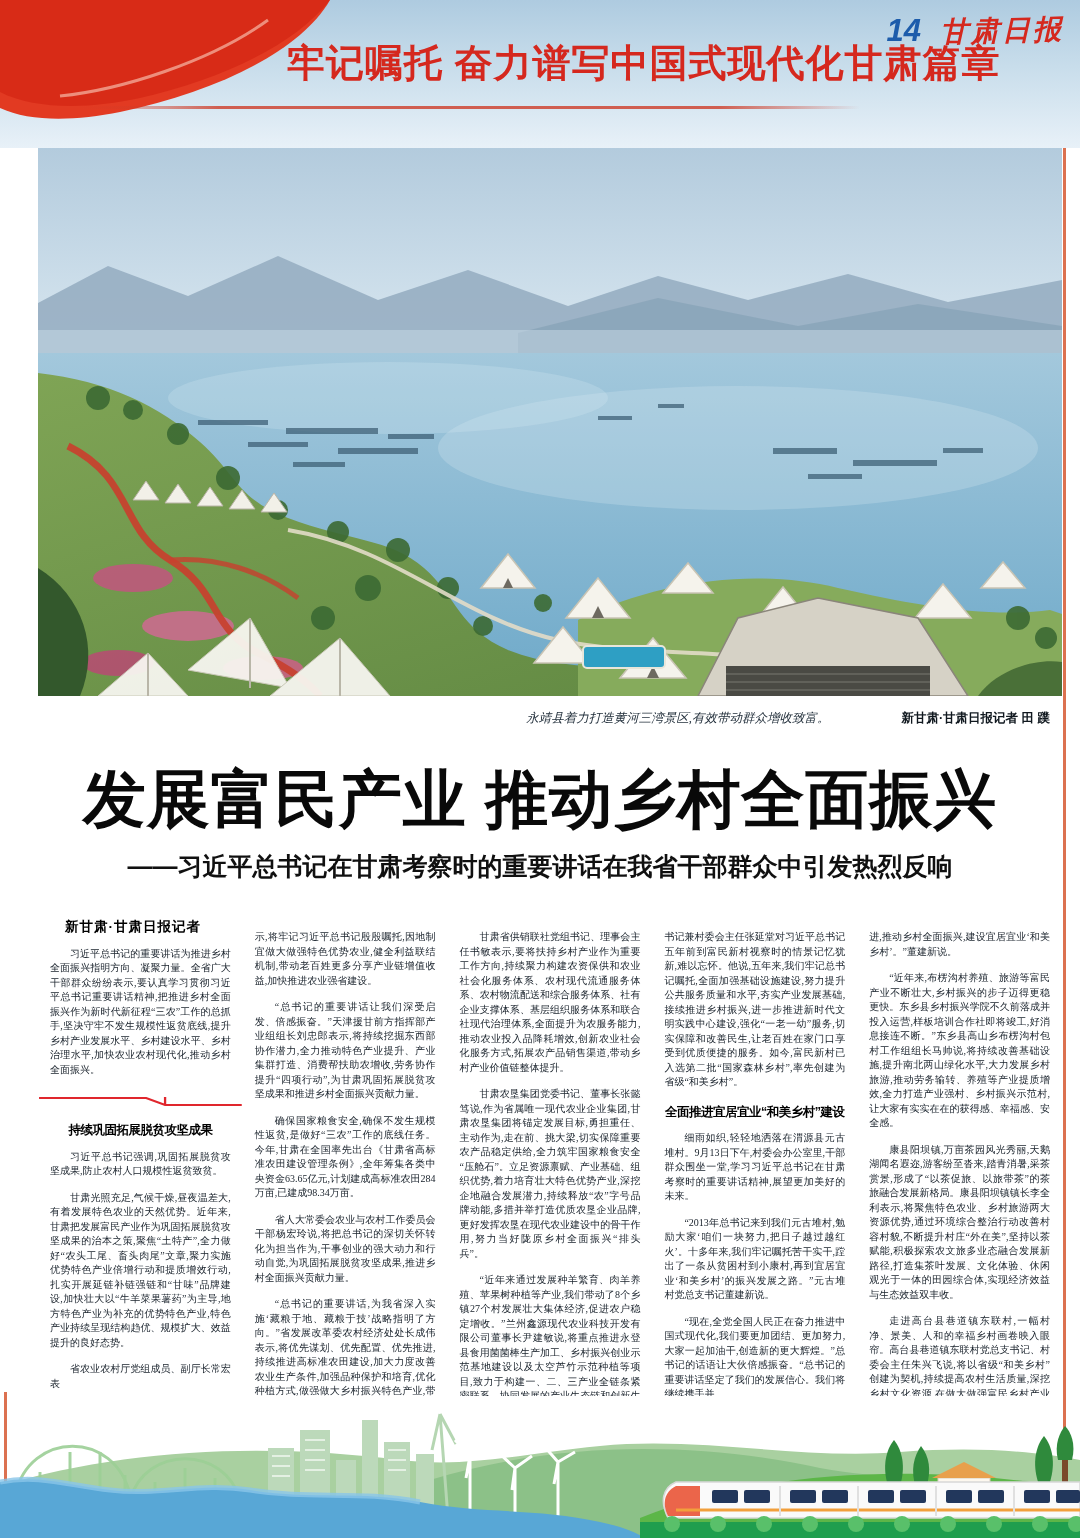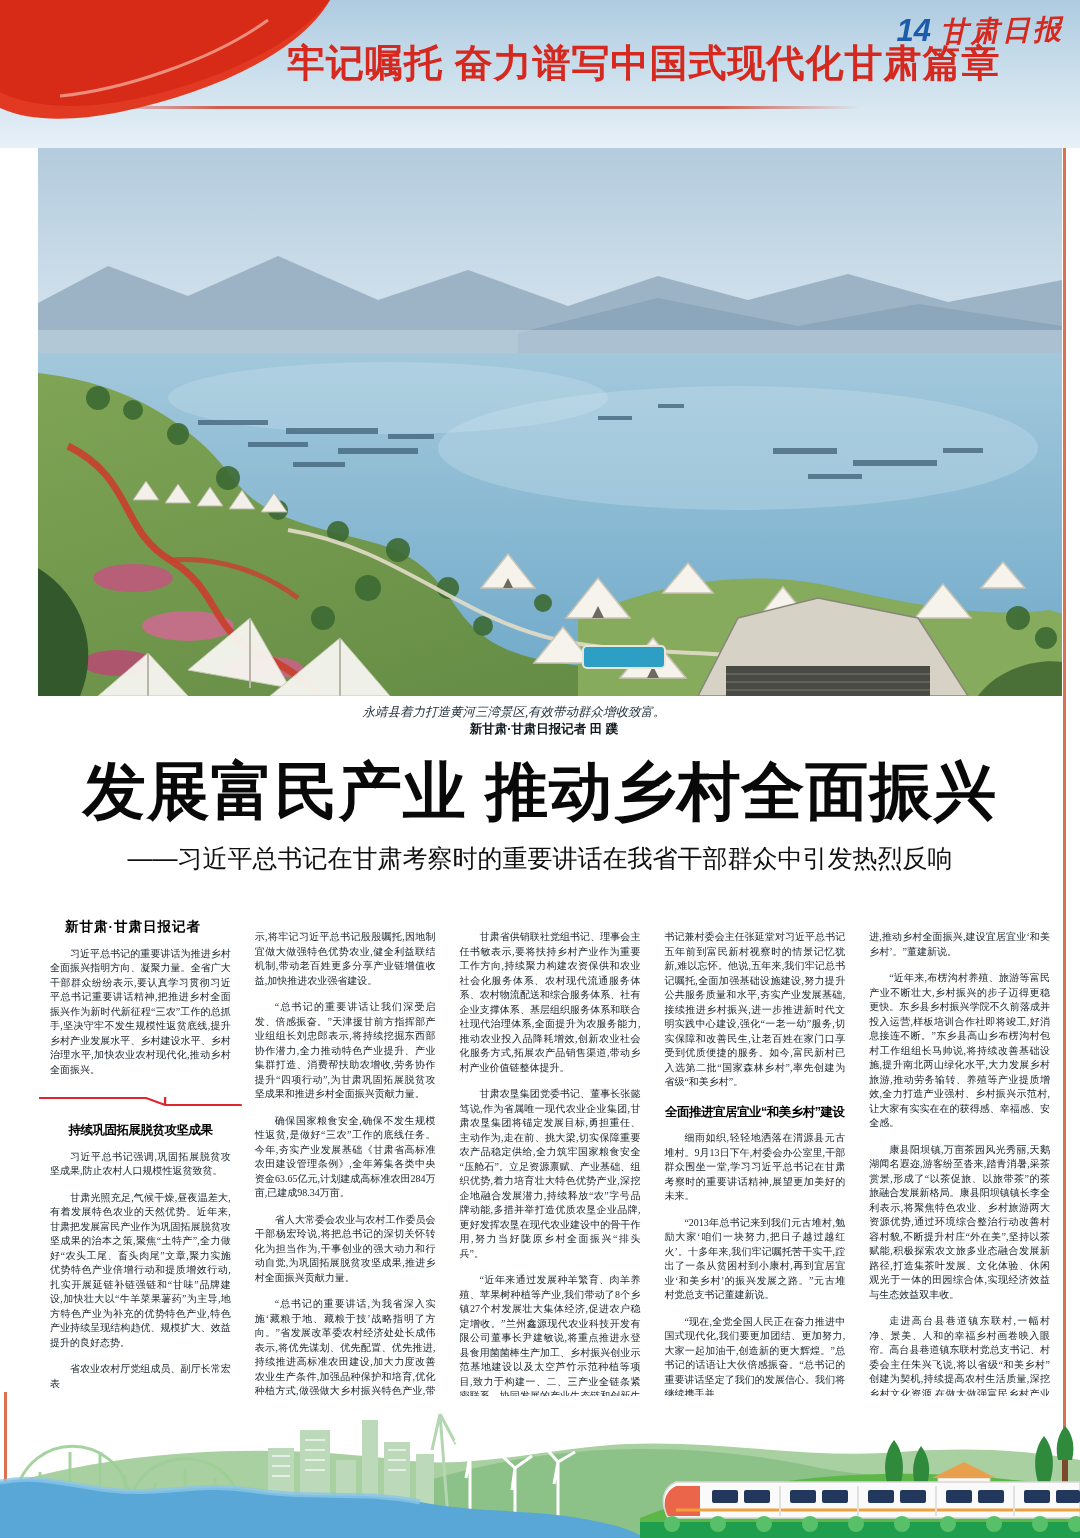--- a/index.html
+++ b/index.html
@@ -8,40 +8,40 @@
 
   
   .header{position:absolute;top:0;left:0;width:1080px;height:148px;
           background:linear-gradient(180deg,#aecbe0 0%,#c8ddeb 45%,#e8f1f8 100%);}
   .ribbon-svg{position:absolute;top:0;left:0;}
   .slogan{position:absolute;left:287px;top:38px;font-family:"Liberation Sans",sans-serif;
           font-weight:900;font-size:38px;color:#d5281e;letter-spacing:1px;white-space:nowrap;}
   .banner-underline{position:absolute;left:78px;top:106px;width:782px;height:3px;
           background:linear-gradient(90deg,rgba(206,60,40,0),rgba(206,60,40,.8) 18%,rgba(206,60,40,.8) 82%,rgba(206,60,40,0));}
   .masthead-block{position:absolute;right:16px;top:16px;text-align:right;}
-  .masthead-top{display:flex;align-items:flex-start;justify-content:flex-end;gap:9px;}
+  .masthead-top{display:flex;align-items:flex-start;justify-content:flex-end;gap:19px;}
   .page-number{color:#1d5cab;font-family:"Liberation Sans",sans-serif;font-style:italic;
           font-weight:900;font-size:31px;line-height:30px;}
   .masthead-logo{color:#d5281e;font-weight:900;font-size:28px;font-style:italic;
           letter-spacing:3px;line-height:30px;transform:rotate(-1.5deg);}
   .info-lines{margin-top:6px;}
   .info-line{font-size:11px;color:#1f2c3a;line-height:17px;font-weight:bold;}
 
   
   .photo{position:absolute;top:148px;left:38px;width:1024px;height:548px;overflow:hidden;}
   .caption-row{position:absolute;top:698px;left:38px;width:1024px;height:40px;
-          display:flex;align-items:center;justify-content:flex-end;flex-direction:column;}
+          display:flex;align-items:center;justify-content:flex-end;}
   .photo-caption{font-size:12.5px;color:#23303c;margin-right:72px;font-style:italic;}
   .photo-credit{font-size:12.5px;font-weight:bold;color:#10181f;margin-right:12px;font-family:"Liberation Sans",sans-serif;}
 
   
   .headline-block{position:absolute;top:752px;left:28px;width:1024px;text-align:center;}
-  .headline-title{margin:4px;font-family:"Liberation Sans",sans-serif;font-weight:900;
+  .headline-title{margin:12px;font-family:"Liberation Sans",sans-serif;font-weight:900;
           font-size:63px;line-height:70px;color:#090909;letter-spacing:1px;white-space:nowrap;}
-  .headline-subtitle{margin:16px 0 0 0;font-family:"Liberation Sans",sans-serif;font-weight:400;
+  .headline-subtitle{margin:16px 0 0 0;font-family:"Liberation Sans",sans-serif;font-weight:700;
           font-size:25px;color:#101010;white-space:nowrap;}
 
   
   .body-columns{position:absolute;top:918px;left:38px;width:1024px;height:478px;
           display:flex;gap:0;}
   .col{flex:1;overflow:hidden;font-size:10px;line-height:14.5px;color:#17202a;text-align:justify;}
   .col p{margin:12px;}
   .para{text-indent:2em;}
   .no-indent{text-indent:0;}
   .byline{font-family:"Liberation Sans",sans-serif;font-weight:bold;font-size:13.5px;
@@ -210,21 +210,21 @@
             <path d="M1,5 H103 L121,12 H194 M121,12 V4" stroke="#e0262d" stroke-width="2.2" fill="none"></path>
           </svg></div>
         <h3 class="subhead">持续巩固拓展脱贫攻坚成果</h3>
         <p class="para">习近平总书记强调,巩固拓展脱贫攻坚成果,防止农村人口规模性返贫致贫。</p>
         <p class="para">甘肃光照充足,气候干燥,昼夜温差大,有着发展特色农业的天然优势。近年来,甘肃把发展富民产业作为巩固拓展脱贫攻坚成果的治本之策,聚焦“土特产”,全力做好“农头工尾、畜头肉尾”文章,聚力实施优势特色产业倍增行动和提质增效行动,扎实开展延链补链强链和“甘味”品牌建设,加快壮大以“牛羊菜果薯药”为主导,地方特色产业为补充的优势特色产业,特色产业持续呈现结构趋优、规模扩大、效益提升的良好态势。</p>
         <p class="para">省农业农村厅党组成员、副厅长常宏表</p>
       </div>
     <div class="col">
         <p class="para no-indent">示,将牢记习近平总书记殷殷嘱托,因地制宜做大做强特色优势农业,健全利益联结机制,带动老百姓更多分享产业链增值收益,加快推进农业强省建设。</p>
         <p class="para">“总书记的重要讲话让我们深受启发、倍感振奋。”天津援甘前方指挥部产业组组长刘忠郎表示,将持续挖掘东西部协作潜力,全力推动特色产业提升、产业集群打造、消费帮扶助农增收,劳务协作提升“四项行动”,为甘肃巩固拓展脱贫攻坚成果和推进乡村全面振兴贡献力量。</p>
-        <p class="para">确保国家粮食安全,确保不发生规模性返贫,是做好“三农”工作的底线任务。今年,夯实产业发展基础《甘肃省高标准农田建设管理条例》,全年筹集各类中央资金63.65亿元,计划建成高标准农田284万亩,已建成98.34万亩。</p>
+        <p class="para">确保国家粮食安全,确保不发生规模性返贫,是做好“三农”工作的底线任务。今年,甘肃在全国率先出台《甘肃省高标准农田建设管理条例》,全年筹集各类中央资金63.65亿元,计划建成高标准农田284万亩,已建成98.34万亩。</p>
         <p class="para">省人大常委会农业与农村工作委员会干部杨宏玲说,将把总书记的深切关怀转化为担当作为,干事创业的强大动力和行动自觉,为巩固拓展脱贫攻坚成果,推进乡村全面振兴贡献力量。</p>
         <p class="para">“总书记的重要讲话,为我省深入实施‘藏粮于地、藏粮于技’战略指明了方向。”省发展改革委农村经济处处长成伟表示,将优先谋划、优先配置、优先推进,持续推进高标准农田建设,加大力度改善农业生产条件,加强品种保护和培育,优化种植方式,做强做大乡村振兴特色产业,带动更多群众增收致富。</p>
         <h3 class="subhead">培育壮大乡村特色优势产业</h3>
         <p class="para">习近平总书记指出,乡村振兴关键在产业振兴。</p>
       </div>
     <div class="col">
         <p class="para">甘肃省供销联社党组书记、理事会主任书敏表示,要将扶持乡村产业作为重要工作方向,持续聚力构建农资保供和农业社会化服务体系、农村现代流通服务体系、农村物流配送和综合服务体系、社有企业支撑体系、基层组织服务体系和联合社现代治理体系,全面提升为农服务能力,推动农业投入品降耗增效,创新农业社会化服务方式,拓展农产品销售渠道,带动乡村产业价值链整体提升。</p>
         <p class="para">甘肃农垦集团党委书记、董事长张懿笃说,作为省属唯一现代农业企业集团,甘肃农垦集团将锚定发展目标,勇担重任、主动作为,走在前、挑大梁,切实保障重要农产品稳定供给,全力筑牢国家粮食安全“压舱石”。立足资源禀赋、产业基础、组织优势,着力培育壮大特色优势产业,深挖企地融合发展潜力,持续释放“农”字号品牌动能,多措并举打造优质农垦企业品牌,更好发挥农垦在现代农业建设中的骨干作用,努力当好陇原乡村全面振兴“排头兵”。</p>
         <p class="para">“近年来通过发展种羊繁育、肉羊养殖、苹果树种植等产业,我们带动了8个乡镇27个村发展壮大集体经济,促进农户稳定增收。”兰州鑫源现代农业科技开发有限公司董事长尹建敏说,将重点推进永登县食用菌菌棒生产加工、乡村振兴创业示范基地建设以及太空芦竹示范种植等项目,致力于构建一、二、三产业全链条紧密联系、协同发展的产业生态链和创新生态圈,壮大特色产业,带动更多群众增收致富。</p>
         <p class="para">“从电视上看到总书记在甘肃考察的消息,大伙都很激动。”古浪县富民新村党委</p>

